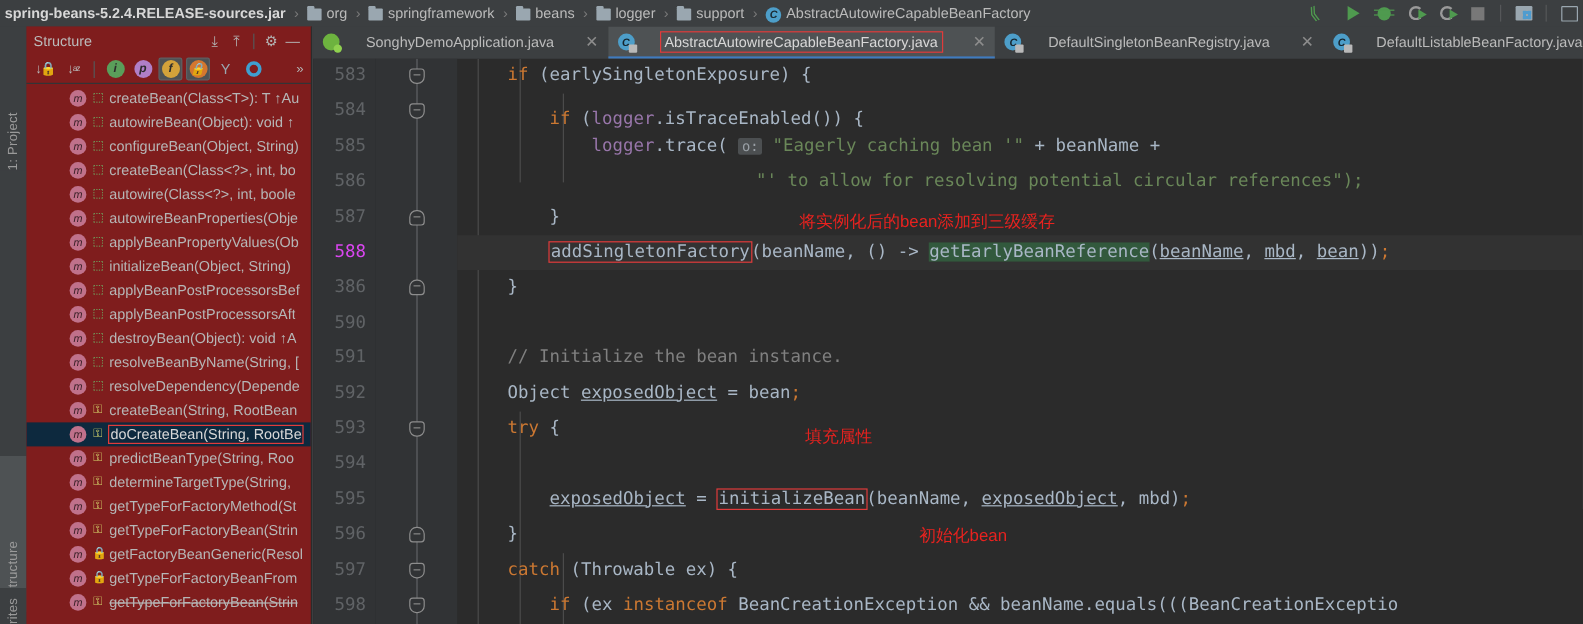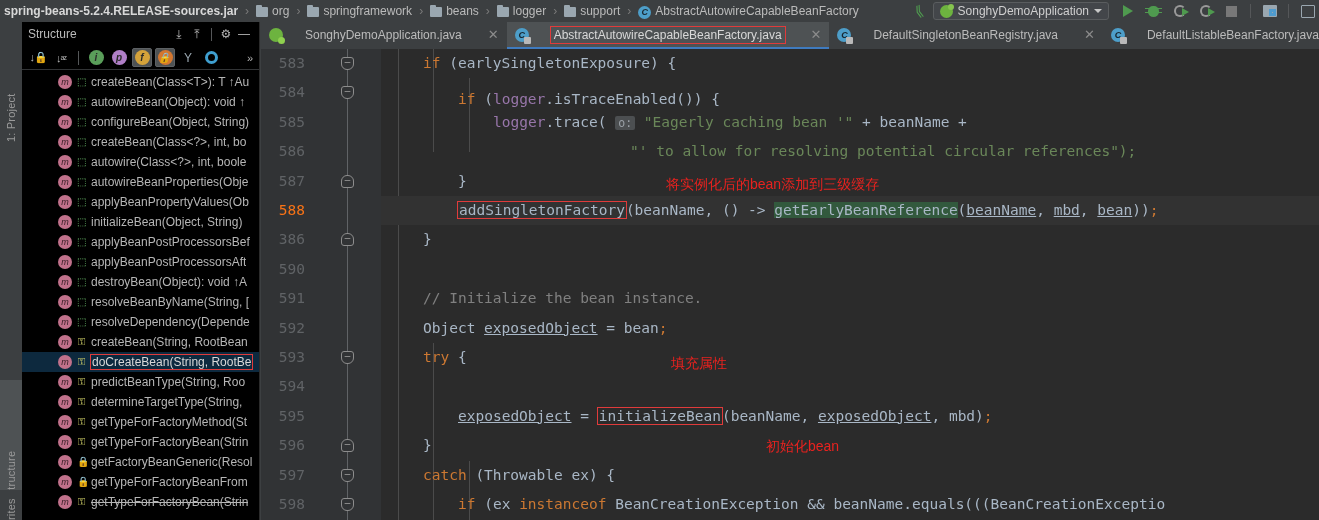--- a/index.html
+++ b/index.html
@@ -86,21 +86,21 @@
   #strip-favorites { top: 490px; height: 30px; display: flex; justify-content: center; padding-top: 2px; }
   .vstrip-edge { position: absolute; left: 0; top: 22px; width: 22px; height: 498px; background: #3c3f41; }
   .mini-folder { width: 11px; height: 9px; background: #9aa7b0; border-radius: 1px; margin: 0 auto; }
   .mini-sq { width: 9px; height: 9px; background: #9aa7b0; margin: 0 auto;
              background: repeating-linear-gradient(90deg,#9aa7b0 0 4px,transparent 4px 5px),
                          repeating-linear-gradient(0deg,#9aa7b0 0 4px,transparent 4px 5px); }
 
   
   .structure {
     position: absolute; left: 22px; top: 22px; width: 238px; height: 498px;
-    background: #000000; border-right: 1px solid #2b2b2b;
+    background: #7f1d1d; border-right: 1px solid #2b2b2b;
     display: flex; flex-direction: column;
   }
   .struct-header {
     height: 24px; display: flex; align-items: center; padding: 0 6px;
     color: #bbbbbb; font-size: 12px;
   }
   .struct-title { flex: 1; }
   .hdr-btn { width: 18px; height: 18px; display: flex; align-items: center; justify-content: center;
              color: #b4b4b4; font-size: 12px; }
   .hdr-sep { width: 1px; height: 13px; background: #555759; margin: 0 5px; }
@@ -183,21 +183,21 @@
     position: absolute; left: 34px; top: 0; width: 1px; height: 471px; background: #606366;
   }
   .code-area { position: absolute; left: 120px; top: 0; right: 0; height: 471px; }
 
   .row { position: absolute; left: 0; width: 100%; height: 29.4px; }
   .row.cur { background: #323232; }
   .ln {
     position: absolute; left: 0; width: 44px; text-align: right;
     color: #606366; font-size: 14.5px; line-height: 29.4px;
   }
-  .ln.cur { color: #f97316; text-align: right; }
+  .ln.cur { color: #d946ef; text-align: right; }
   .fold {
     position: absolute; left: 78px; top: 8px; width: 13px; height: 13px;
     border: 1px solid #8d8d8d; color: #8d8d8d; font-size: 11px; line-height: 10px;
     text-align: center; background: #313335;
   }
   .fold.open  { border-radius: 3px 3px 6px 6px; }
   .fold.close { border-radius: 6px 6px 3px 3px; }
   .code {
     position: absolute; left: 120px; white-space: pre; line-height: 29.4px;
     color: #a9b7c6; font-family: "DejaVu Sans Mono", monospace; font-size: 14.5px; margin-left: 42px;
@@ -261,25 +261,20 @@
     <span class="crumb-sep">›</span>
 
     <span class="crumb">
       <i class="class-ico">C</i>
       <span>AbstractAutowireCapableBeanFactory</span>
     </span>
 
     <span class="topbar-right">
       <span class="hammer">⟪</span>
 
-      <span class="runcfg">
-        <i class="spring-ico"></i>
-        <span>SonghyDemoApplication</span>
-        <i class="caret-dn"></i>
-      </span>
 
       <span class="tb-ico">
           <i class="tri-run"></i>
         </span>
       <span class="tb-ico">
           <i class="bug-ico"></i>
         </span>
       <span class="tb-ico">
           <i class="cov-ico"></i>
         </span>

